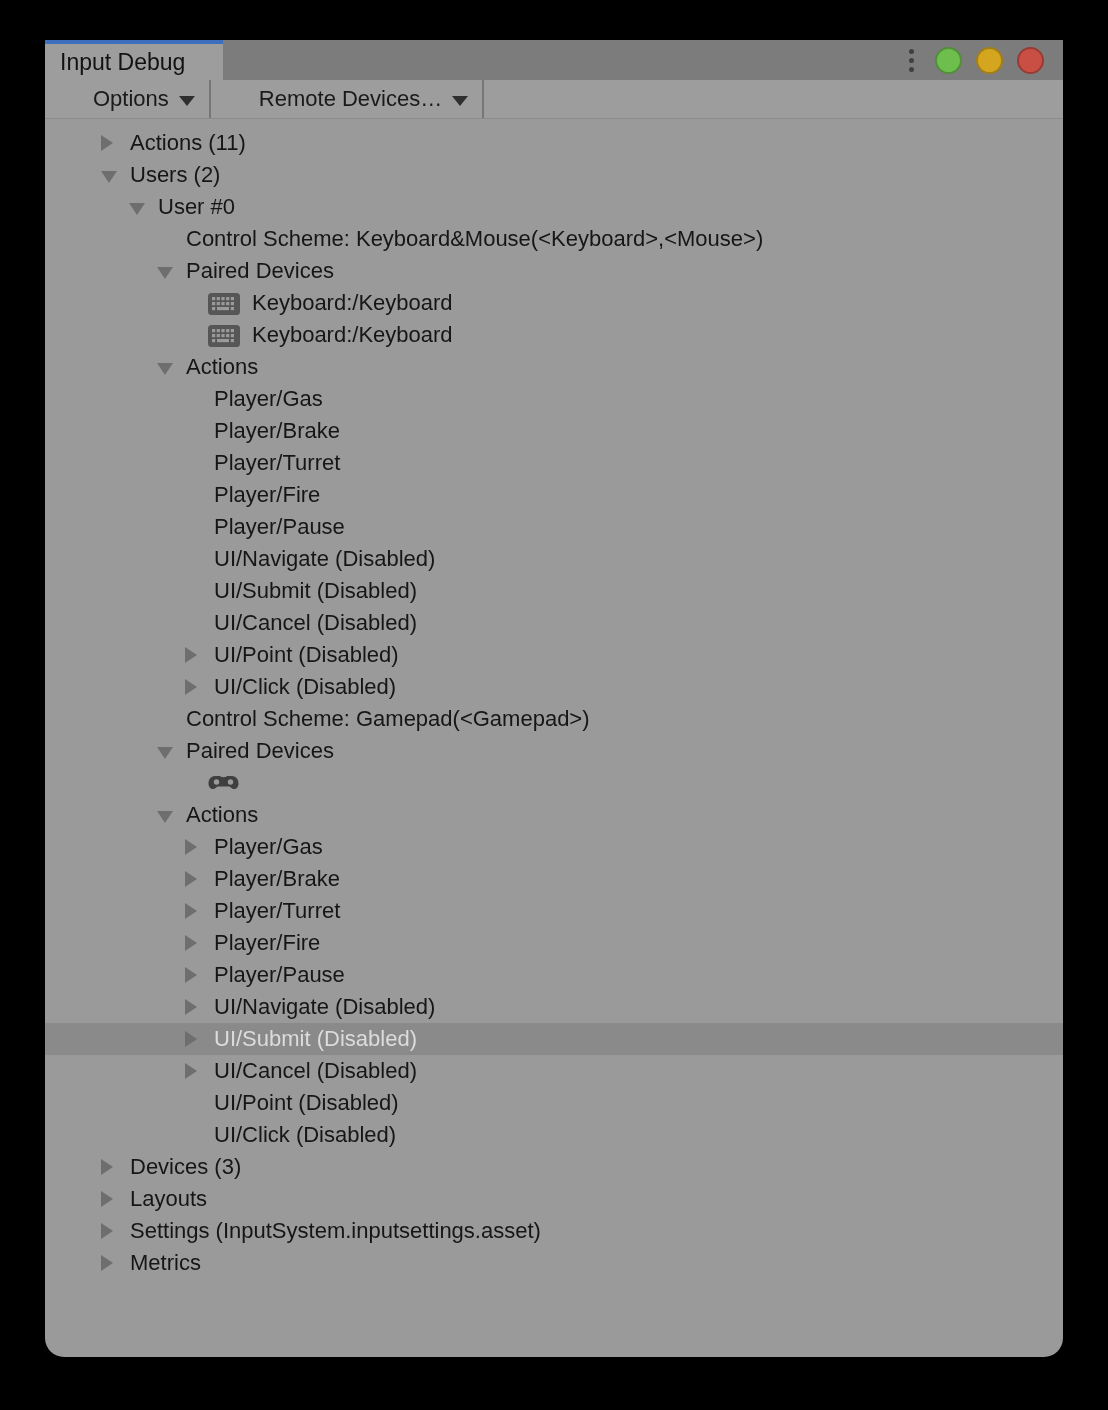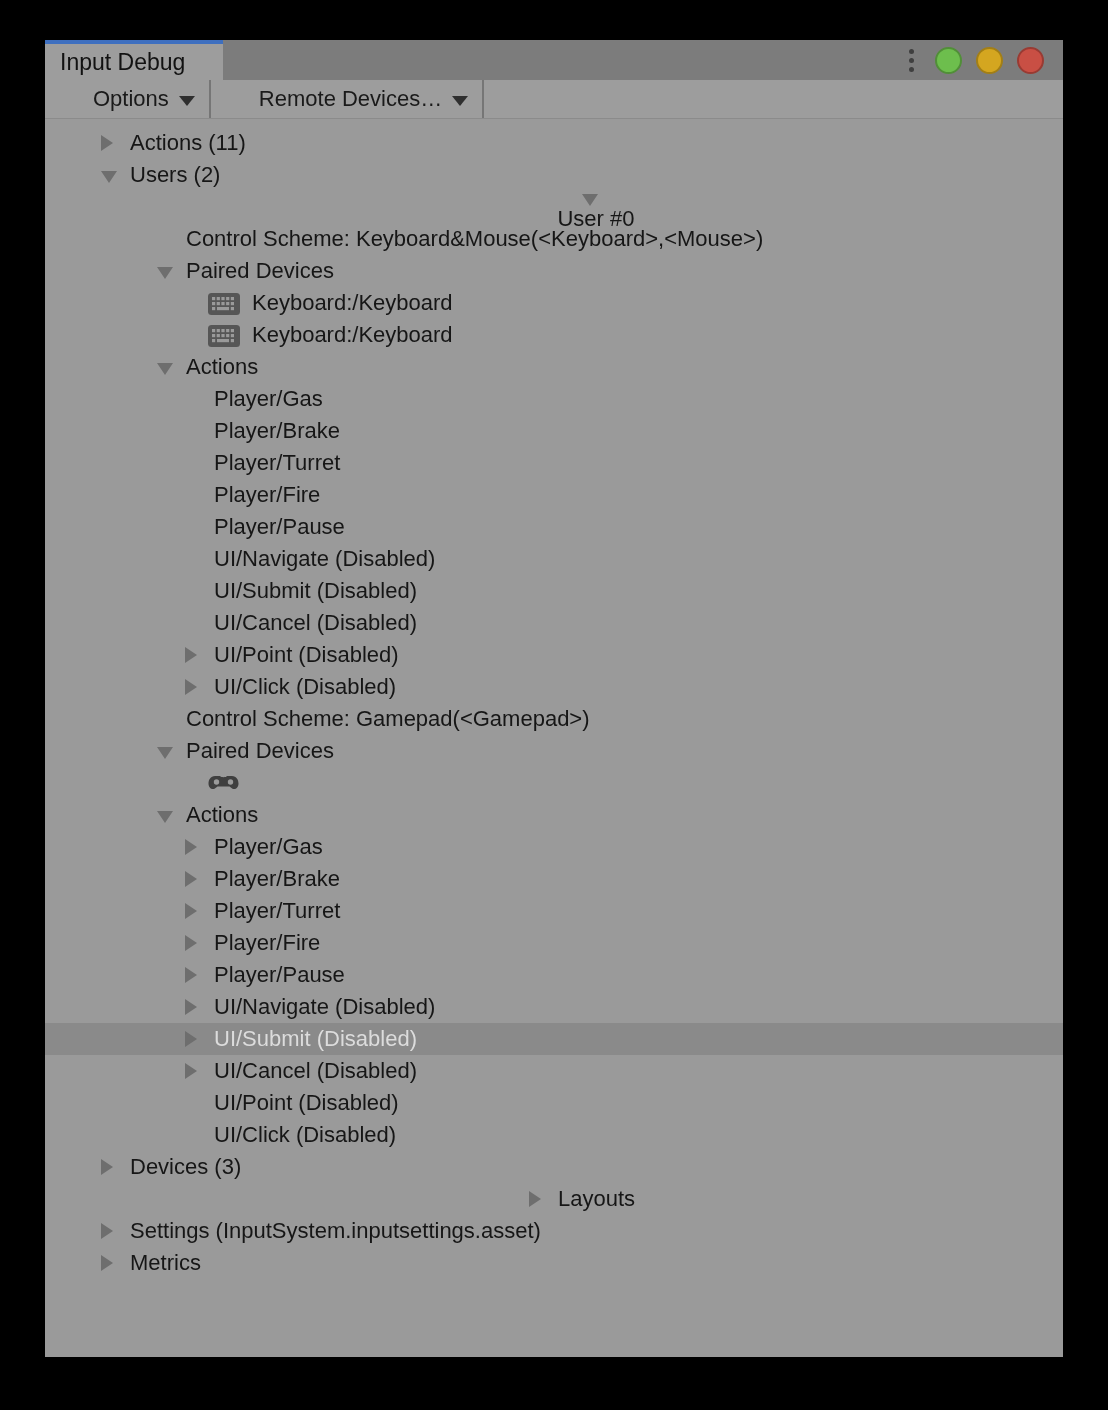--- a/index.html
+++ b/index.html
@@ -3,20 +3,21 @@
 <meta charset="utf-8">
 <style>
   html,body{margin:0;padding:0;}
   body{
     width:1108px;height:1410px;background:#000;position:relative;
     font-family:"Liberation Sans",sans-serif;overflow:hidden;
   }
   .window{
     position:absolute;left:45px;top:40px;width:1018px;height:1317px;
     background:var(--content-bg,#9A9A9A);
+    border-radius:19px;
   }
   
   .tabstrip{
     height:40px;background:var(--tabstrip-bg,#7C7C7C);
     display:flex;align-items:stretch;
   }
   .tab{
     width:178px;box-sizing:border-box;
     background:var(--tab-bg,#9D9D9D);
     border-top:4px solid var(--accent,#3E6FBF);
@@ -96,21 +97,21 @@
           <span class="tri-right"></span>
         </span>
         <span class="row-label">Actions (11)</span>
       </div>
       <div class="row" style="padding-left: 56px;">
         <span class="expander">
           <span class="tri-down"></span>
         </span>
         <span class="row-label">Users (2)</span>
       </div>
-      <div class="row" style="padding-left: 84px; flex-direction: column;">
+      <div class="row" style="padding-left: 84px;">
         <span class="expander">
           <span class="tri-down"></span>
         </span>
         <span class="row-label">User #0</span>
       </div>
       <div class="row" style="padding-left: 112px;">
         <span class="expander"></span>
         <span class="row-label">Control Scheme: Keyboard&amp;Mouse(&lt;Keyboard&gt;,&lt;Mouse&gt;)</span>
       </div>
       <div class="row" style="padding-left: 112px;">
@@ -298,21 +299,21 @@
       <div class="row" style="padding-left: 140px;">
         <span class="expander"></span>
         <span class="row-label">UI/Click (Disabled)</span>
       </div>
       <div class="row" style="padding-left: 56px;">
         <span class="expander">
           <span class="tri-right"></span>
         </span>
         <span class="row-label">Devices (3)</span>
       </div>
-      <div class="row" style="padding-left: 56px; justify-content: center;">
+      <div class="row" style="padding-left: 56px;">
         <span class="expander">
           <span class="tri-right"></span>
         </span>
         <span class="row-label">Layouts</span>
       </div>
       <div class="row" style="padding-left: 56px;">
         <span class="expander">
           <span class="tri-right"></span>
         </span>
         <span class="row-label">Settings (InputSystem.inputsettings.asset)</span>

